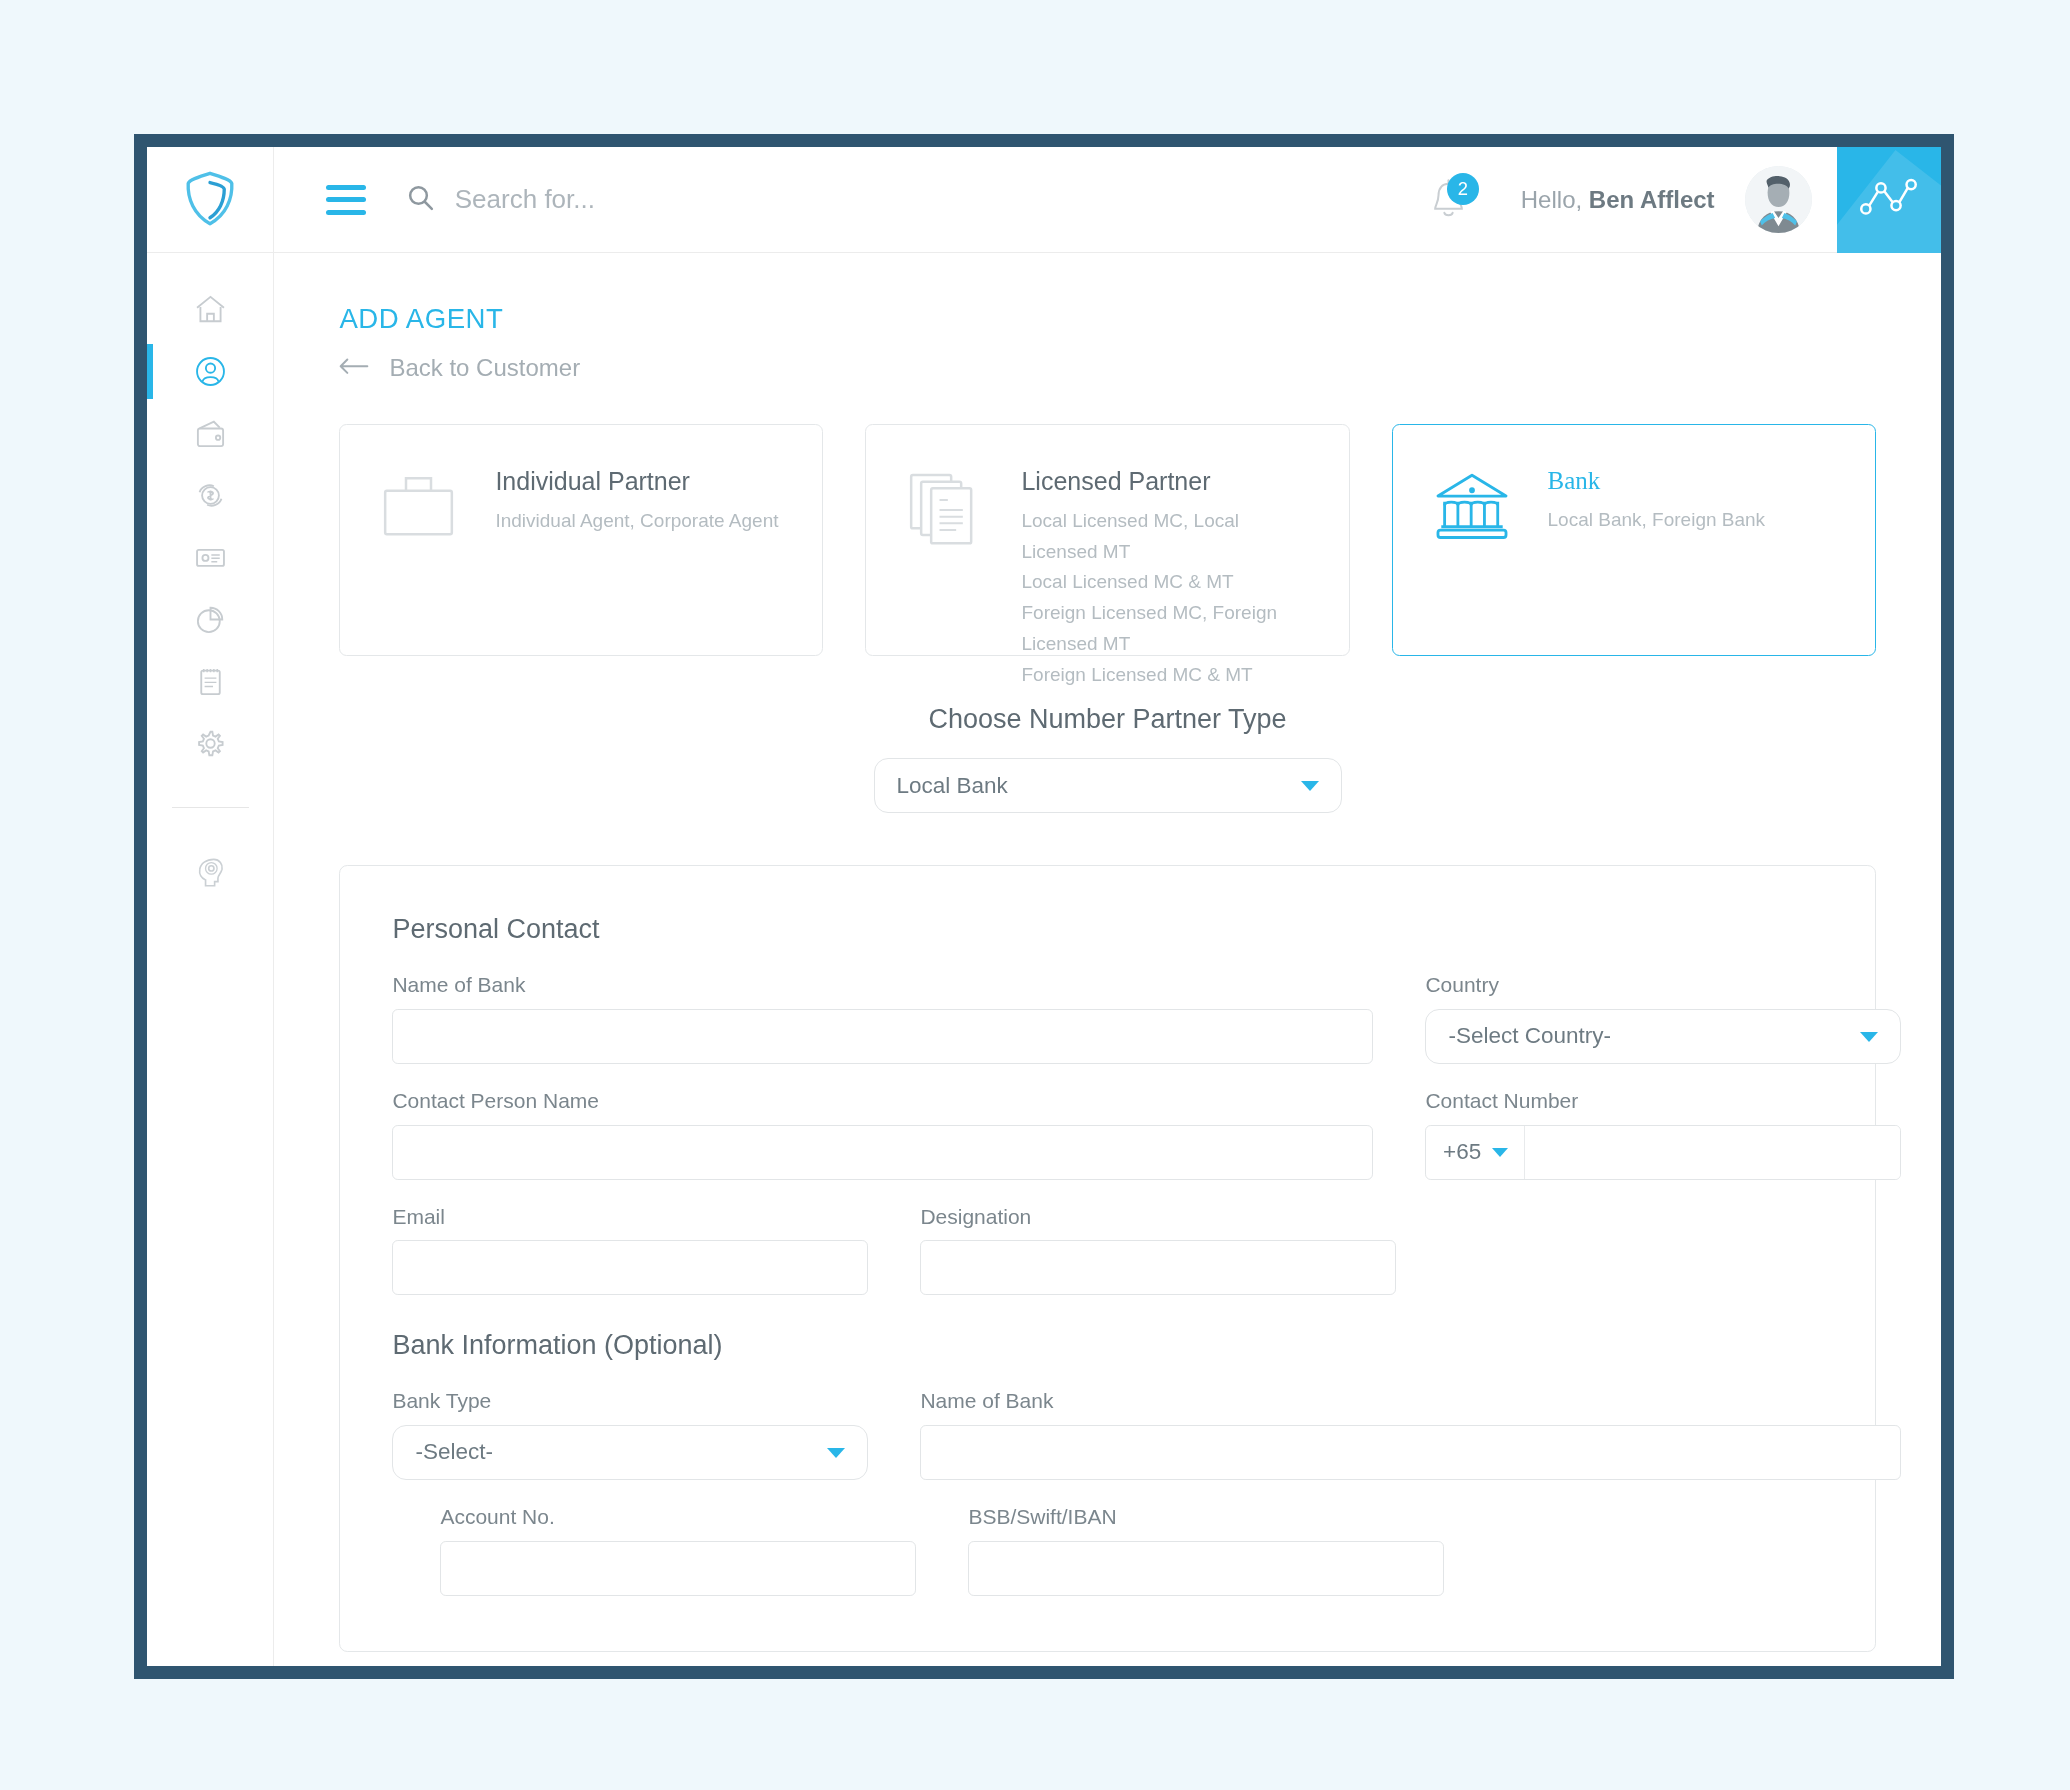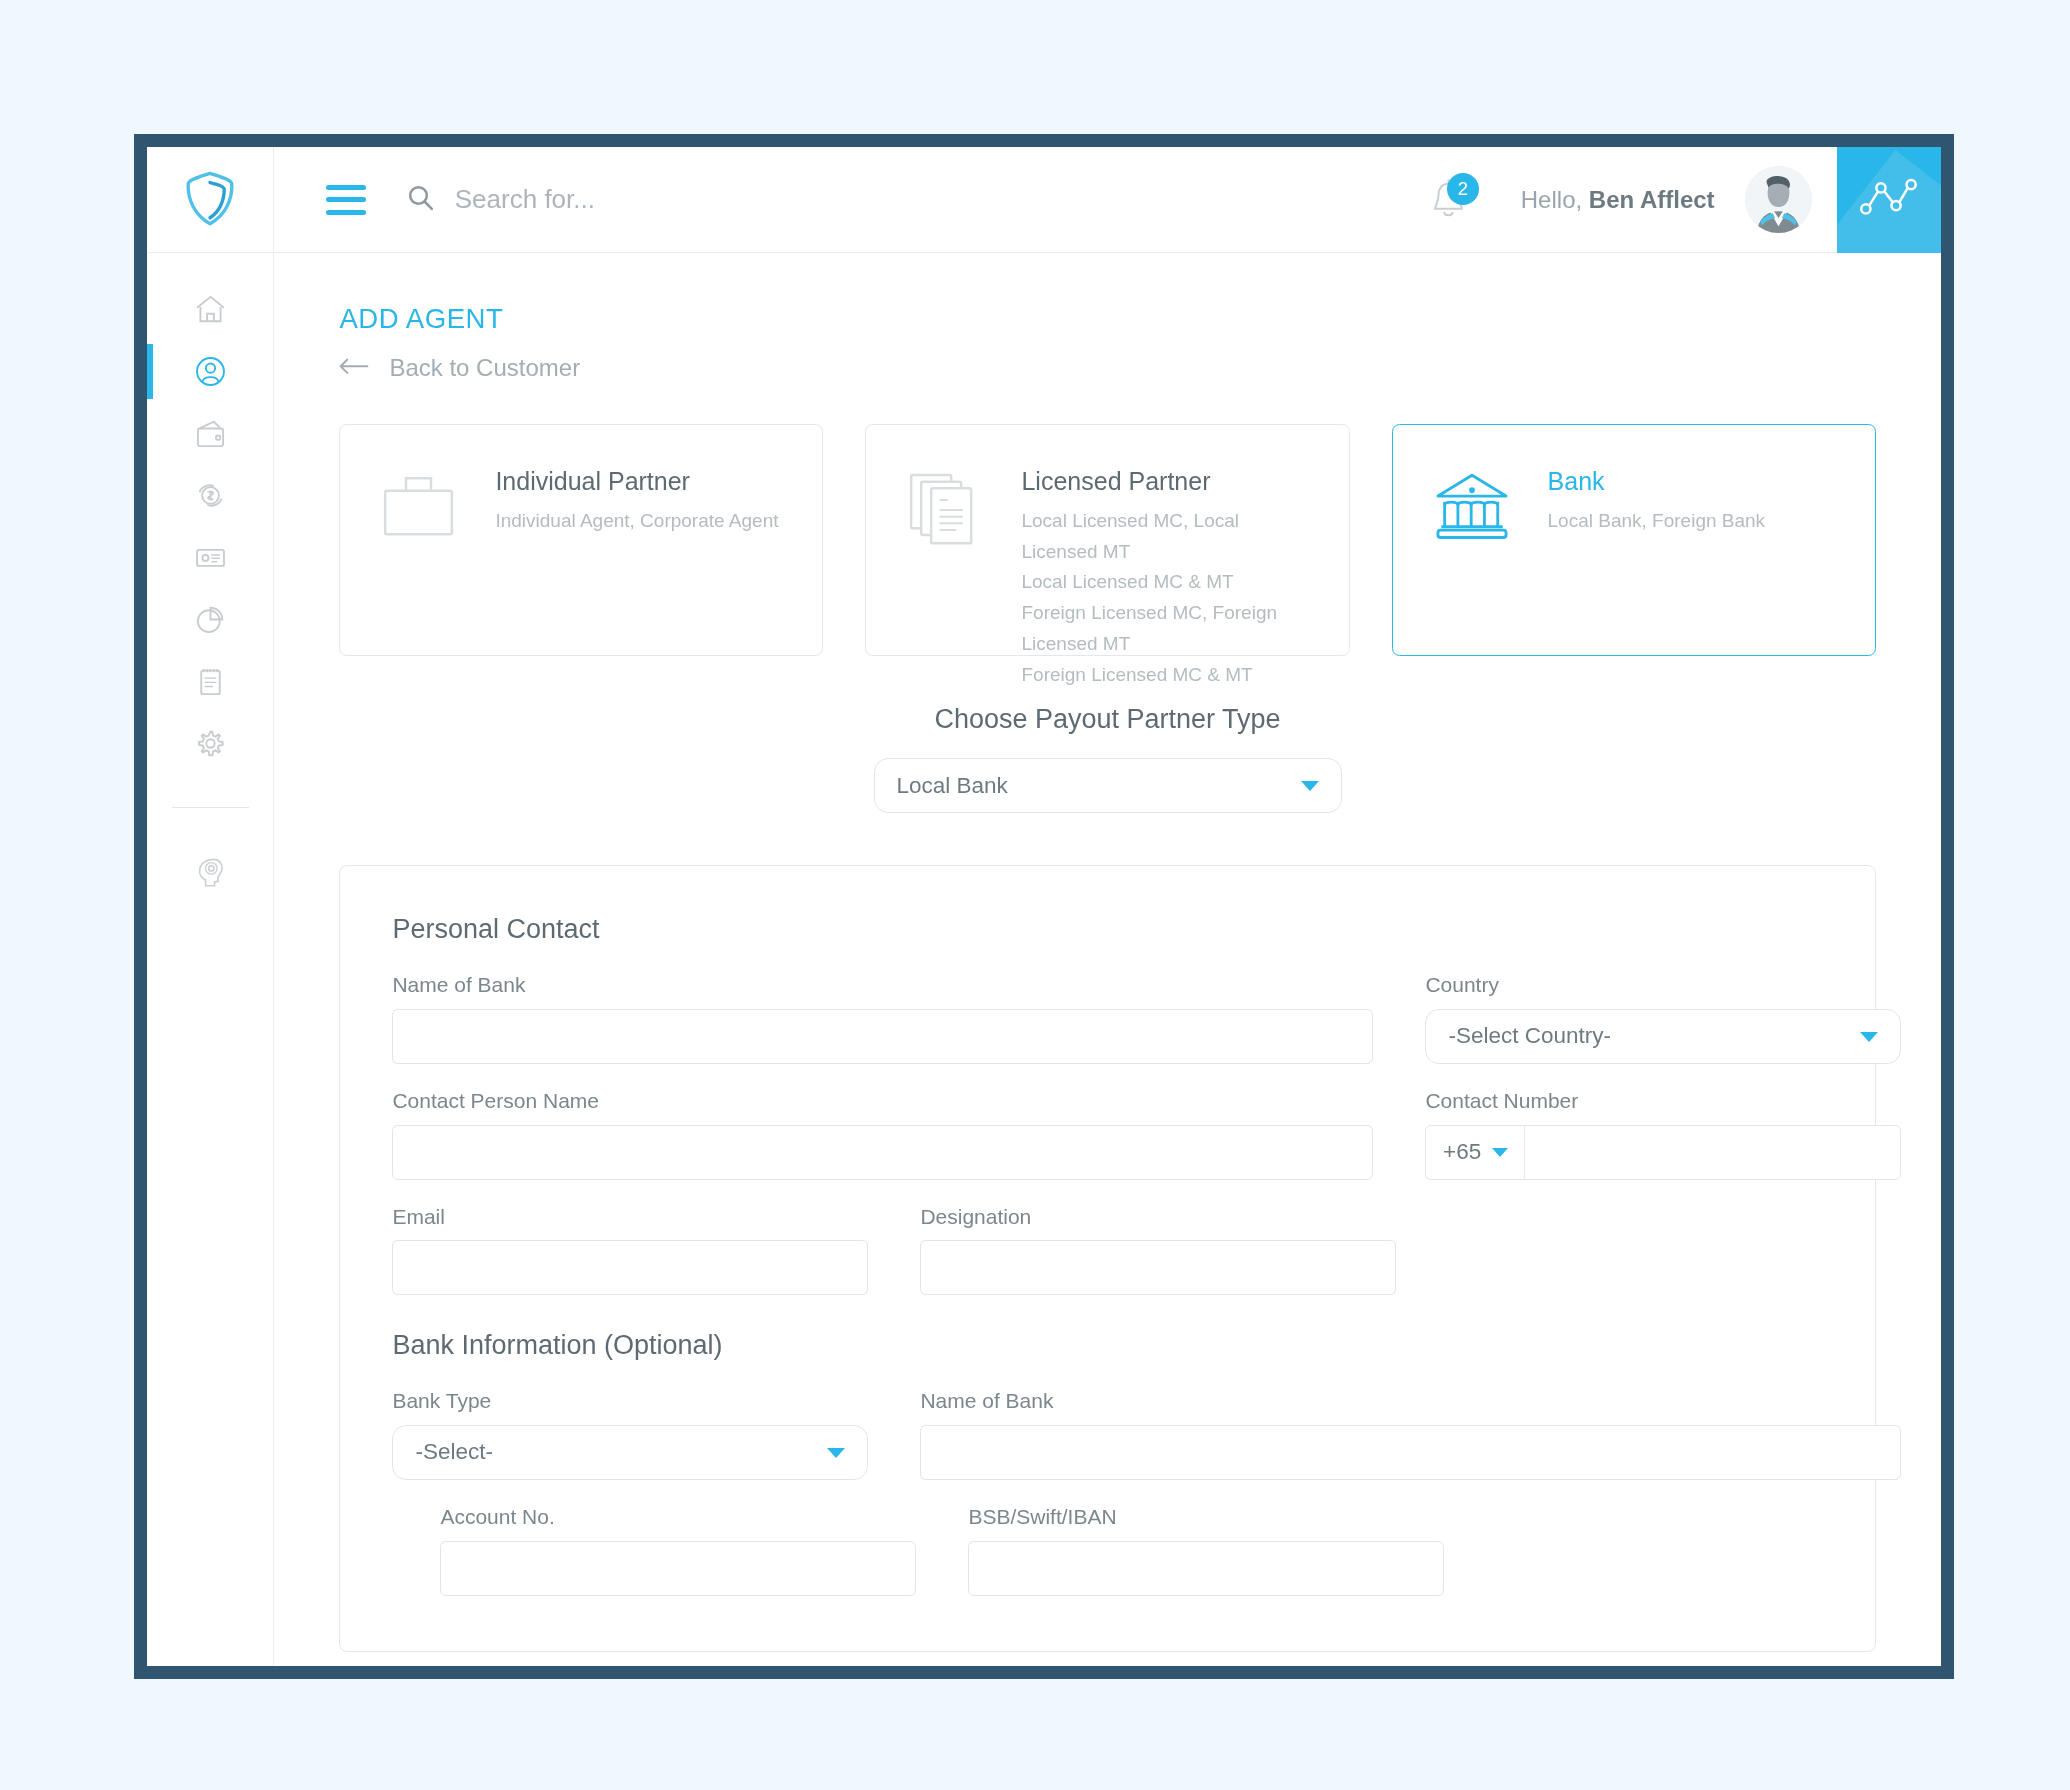--- a/index.html
+++ b/index.html
@@ -254,21 +254,21 @@
     margin-right: 35px;
     display: flex;
     align-items: flex-start;
     padding-top: 3.3px;
   }
   .type-card-title {
     font-size: 25px;
     color: #5e6a72;
     margin-bottom: 10px;
   }
-  .type-card.selected .type-card-title { color: #29b6e8; }
+  .type-card.selected .type-card-title { color: #29b6e8; font-family: Liberation Serif, serif; }
   .type-card-sub {
     font-size: 19px;
     color: #b4bcc1;
     line-height: 1.62;
   }
 
   
   #payout-block {
     margin-top: 48px;
     display: flex;
@@ -636,21 +636,21 @@
             </div>
             <div class="type-card-text">
               <div class="type-card-title">Bank</div>
               <div class="type-card-sub">Local Bank, Foreign Bank</div>
             </div>
           </div>
 
         </section>
 
         <section id="payout-block">
-          <div id="payout-label">Choose Payout Partner Type</div>
+          <div id="payout-label">Choose Number Partner Type</div>
           <div id="payout-select" class="select-box">
             <span class="sel-value">Local Bank</span>
             <span class="caret"></span>
           </div>
         </section>
 
         <section id="form-card">
 
           <div class="section-title">Personal Contact</div>
 

